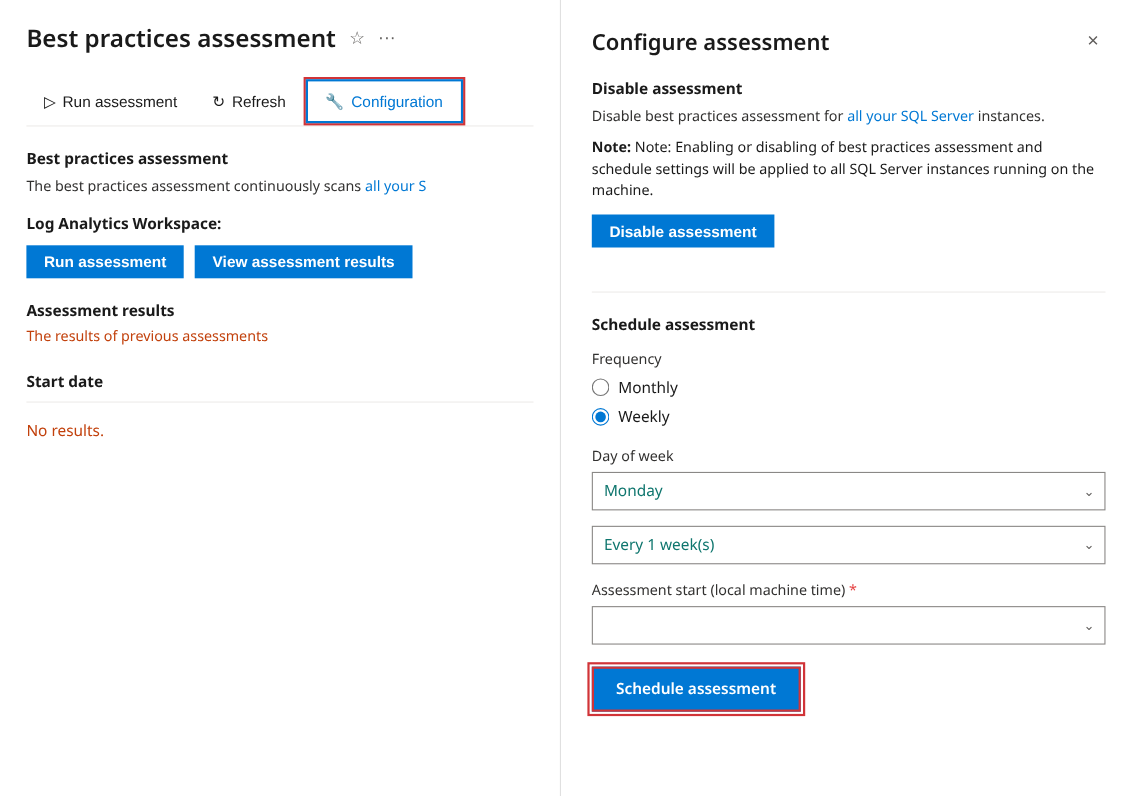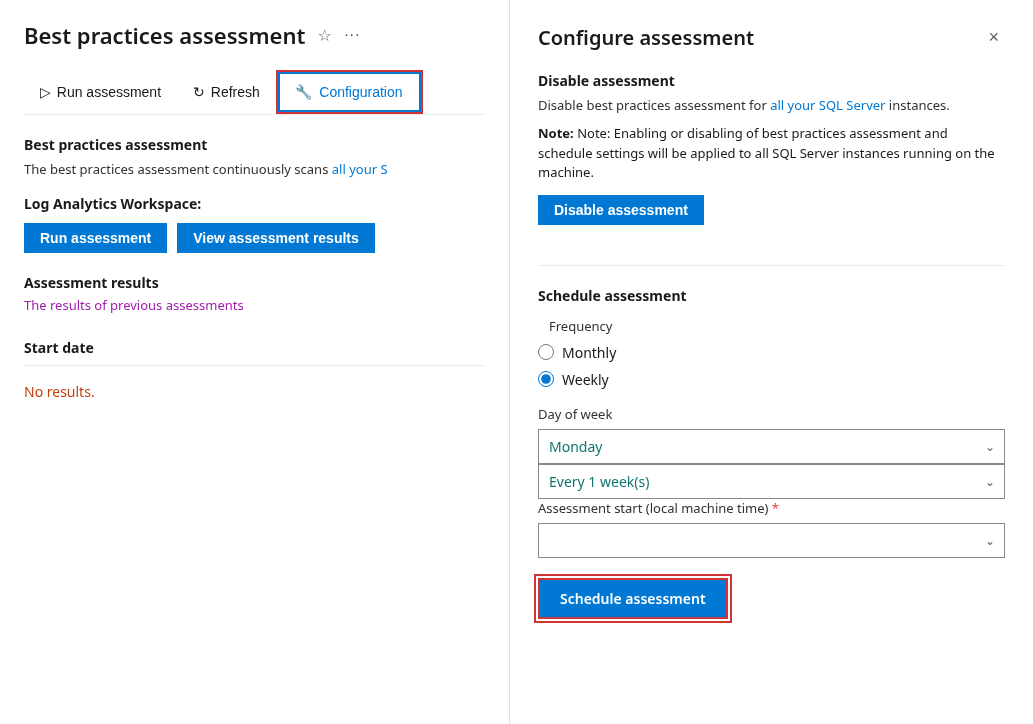--- a/index.html
+++ b/index.html
@@ -113,21 +113,21 @@
       font-size: 14px;
       font-weight: 600;
     }
 
     .assessment-results-title {
       font-weight: 700;
       margin-bottom: 4px;
     }
 
     .assessment-results-desc {
-      color: #a21caf;
+      color: #c2410c;
       margin-bottom: 16px;
       font-size: 13px;
     }
 
     .table-header {
       font-weight: 700;
       padding: 8px 0;
       border-bottom: 1px solid #edebe9;
       margin-bottom: 8px;
     }
@@ -219,21 +219,20 @@
     .schedule-title {
       font-weight: 700;
       font-size: 14px;
       margin-bottom: 12px;
     }
 
     .field-label {
       font-size: 13px;
       color: #323130;
       margin-bottom: 8px;
-      margin-left: 11px;
     }
 
     .radio-group {
       display: flex;
       flex-direction: column;
       gap: 8px;
       margin-bottom: 16px;
     }
 
     .radio-item {
@@ -249,21 +248,21 @@
       accent-color: #0078d4;
       cursor: pointer;
     }
 
     .radio-label {
       font-size: 14px;
       color: #1a1a1a;
     }
 
     .form-field {
-      margin-bottom: 0;
+      margin-bottom: 14px;
     }
 
     .form-field-label {
       font-size: 13px;
       color: #323130;
       margin-bottom: 6px;
     }
 
     .form-field-label .required {
       color: #e53e3e;

